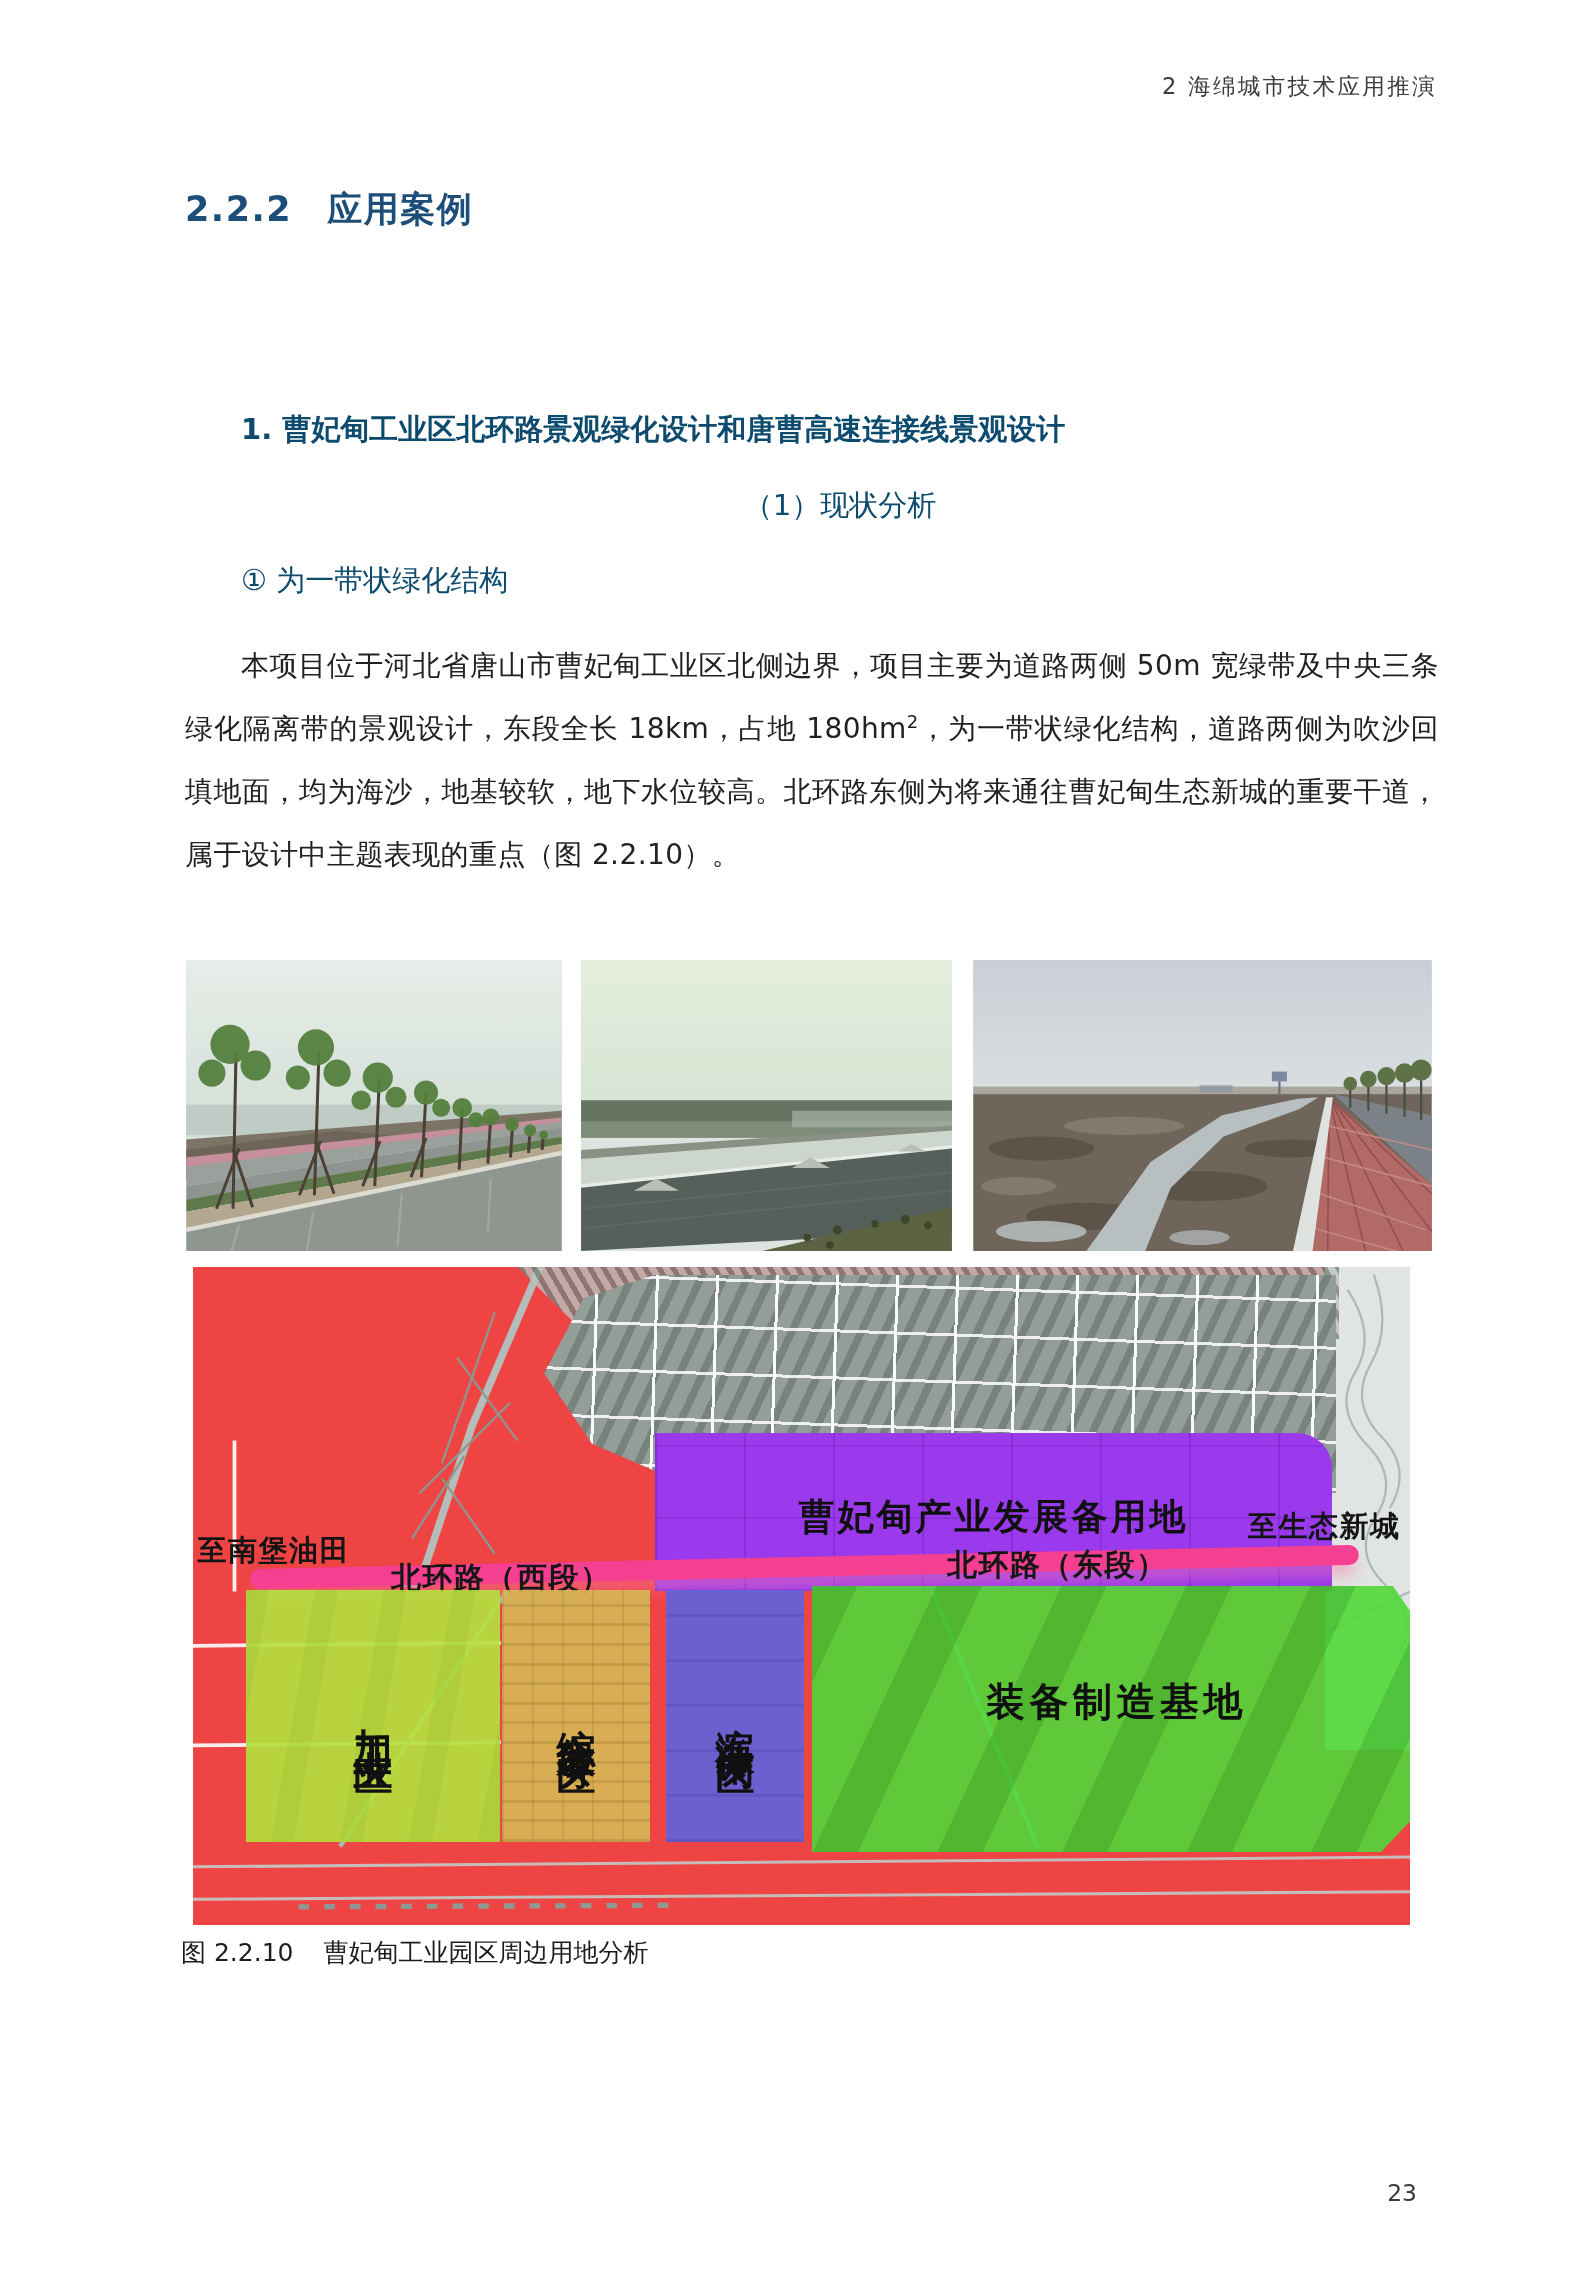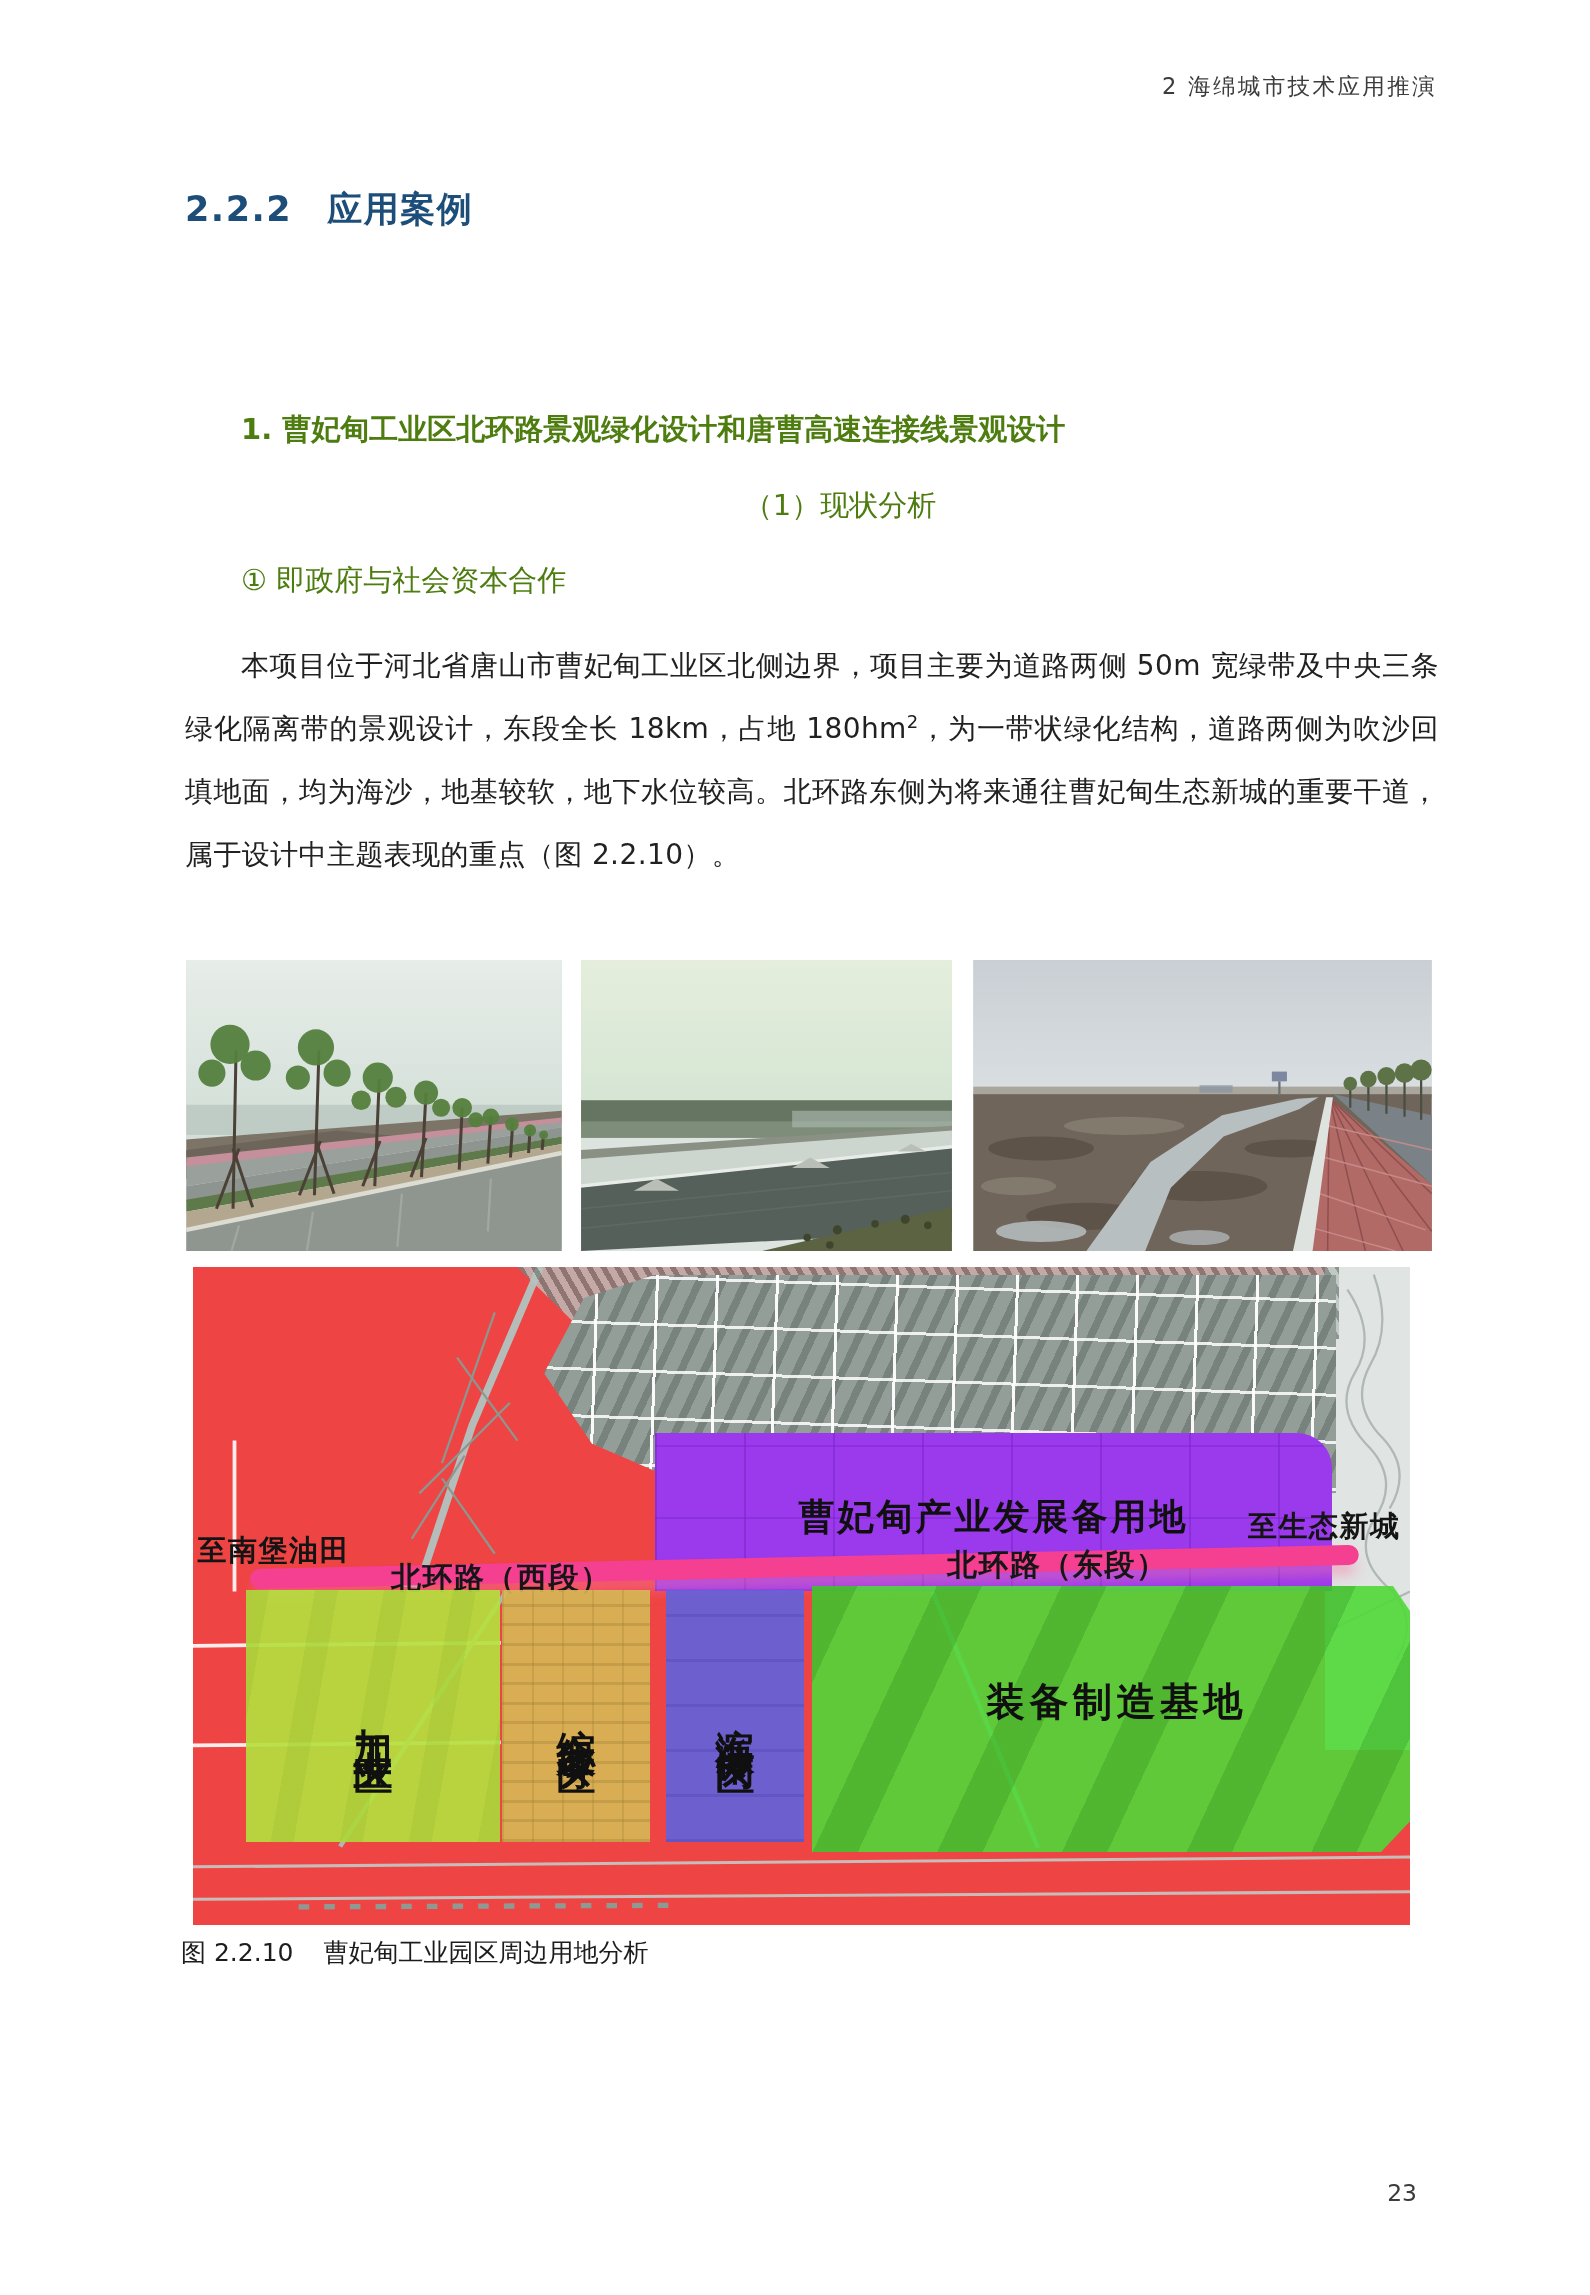--- a/index.html
+++ b/index.html
@@ -11,21 +11,21 @@
   
   .run-head{top:71px;right:154px;font-size:22.6px;letter-spacing:2.3px;color:#3c3c3c;margin-left:32px;}
   
   .sec-head{left:185px;top:186px;font-size:35px;font-weight:600;color:#1d4e79;letter-spacing:1.5px;}
   .sec-head .num{margin-right:35px;}
   
   .para{left:185px;width:1254px;font-size:28px;line-height:63px;text-align:justify;
         text-indent:56px;color:#212121;letter-spacing:0.4px;}
   .p1{top:256px;}
   .p2{top:634px;}
-  .subline{left:185px;font-size:29px;line-height:45px;text-indent:56px;color:#4d7c0f;width:1254px;}
+  .subline{left:185px;font-size:29px;line-height:45px;text-indent:56px;color:#0c4a6e;width:1254px;}
   .s1{top:407px;font-weight:bold;}
   .s2{top:483px;text-align:center;}
   .s3{top:558px;}
   sup{font-size:18px;vertical-align:super;line-height:0;}
   
   .photo{top:960px;height:291px;overflow:hidden;background:#dde4df;}
   .photo svg{display:block;}
   .ph1{left:186px;width:376px;}
   .ph2{left:581px;width:371px;}
   .ph3{left:973px;width:459px;}
@@ -84,21 +84,21 @@
 
   <div class="abs run-head">2 海绵城市技术应用推演</div>
 
   <div class="abs sec-head">
     <span class="num">2.2.2</span><span>应用案例</span>
   </div>
 
 
   <div class="abs subline s1">1. 曹妃甸工业区北环路景观绿化设计和唐曹高速连接线景观设计</div>
   <div class="abs subline s2">（1）现状分析</div>
-  <div class="abs subline s3">① 即政府与社会资本合作</div>
+  <div class="abs subline s3">① 为一带状绿化结构</div>
 
   <div class="abs para p2"><span>本项目位于河北省唐山市曹妃甸工业区北侧边界，项目主要为道路两侧 50m 宽绿带及中央三条绿化隔离带的景观设计，东段全长 18km，占地 180hm</span><sup>2</sup><span>，为一带状绿化结构，道路两侧为吹沙回填地面，均为海沙，地基较软，地下水位较高。北环路东侧为将来通往曹妃甸生态新城的重要干道，属于设计中主题表现的重点（图 2.2.10）。</span></div>
 
   <div class="abs photo ph1">
     <svg width="376" height="291" viewBox="0 0 498 386">
       <defs>
         <linearGradient id="sky1" x1="0" y1="0" x2="0" y2="1">
           <stop offset="0" stop-color="#e7ede8"></stop>
             <stop offset="1" stop-color="#d2ded7"></stop>
         </linearGradient>

